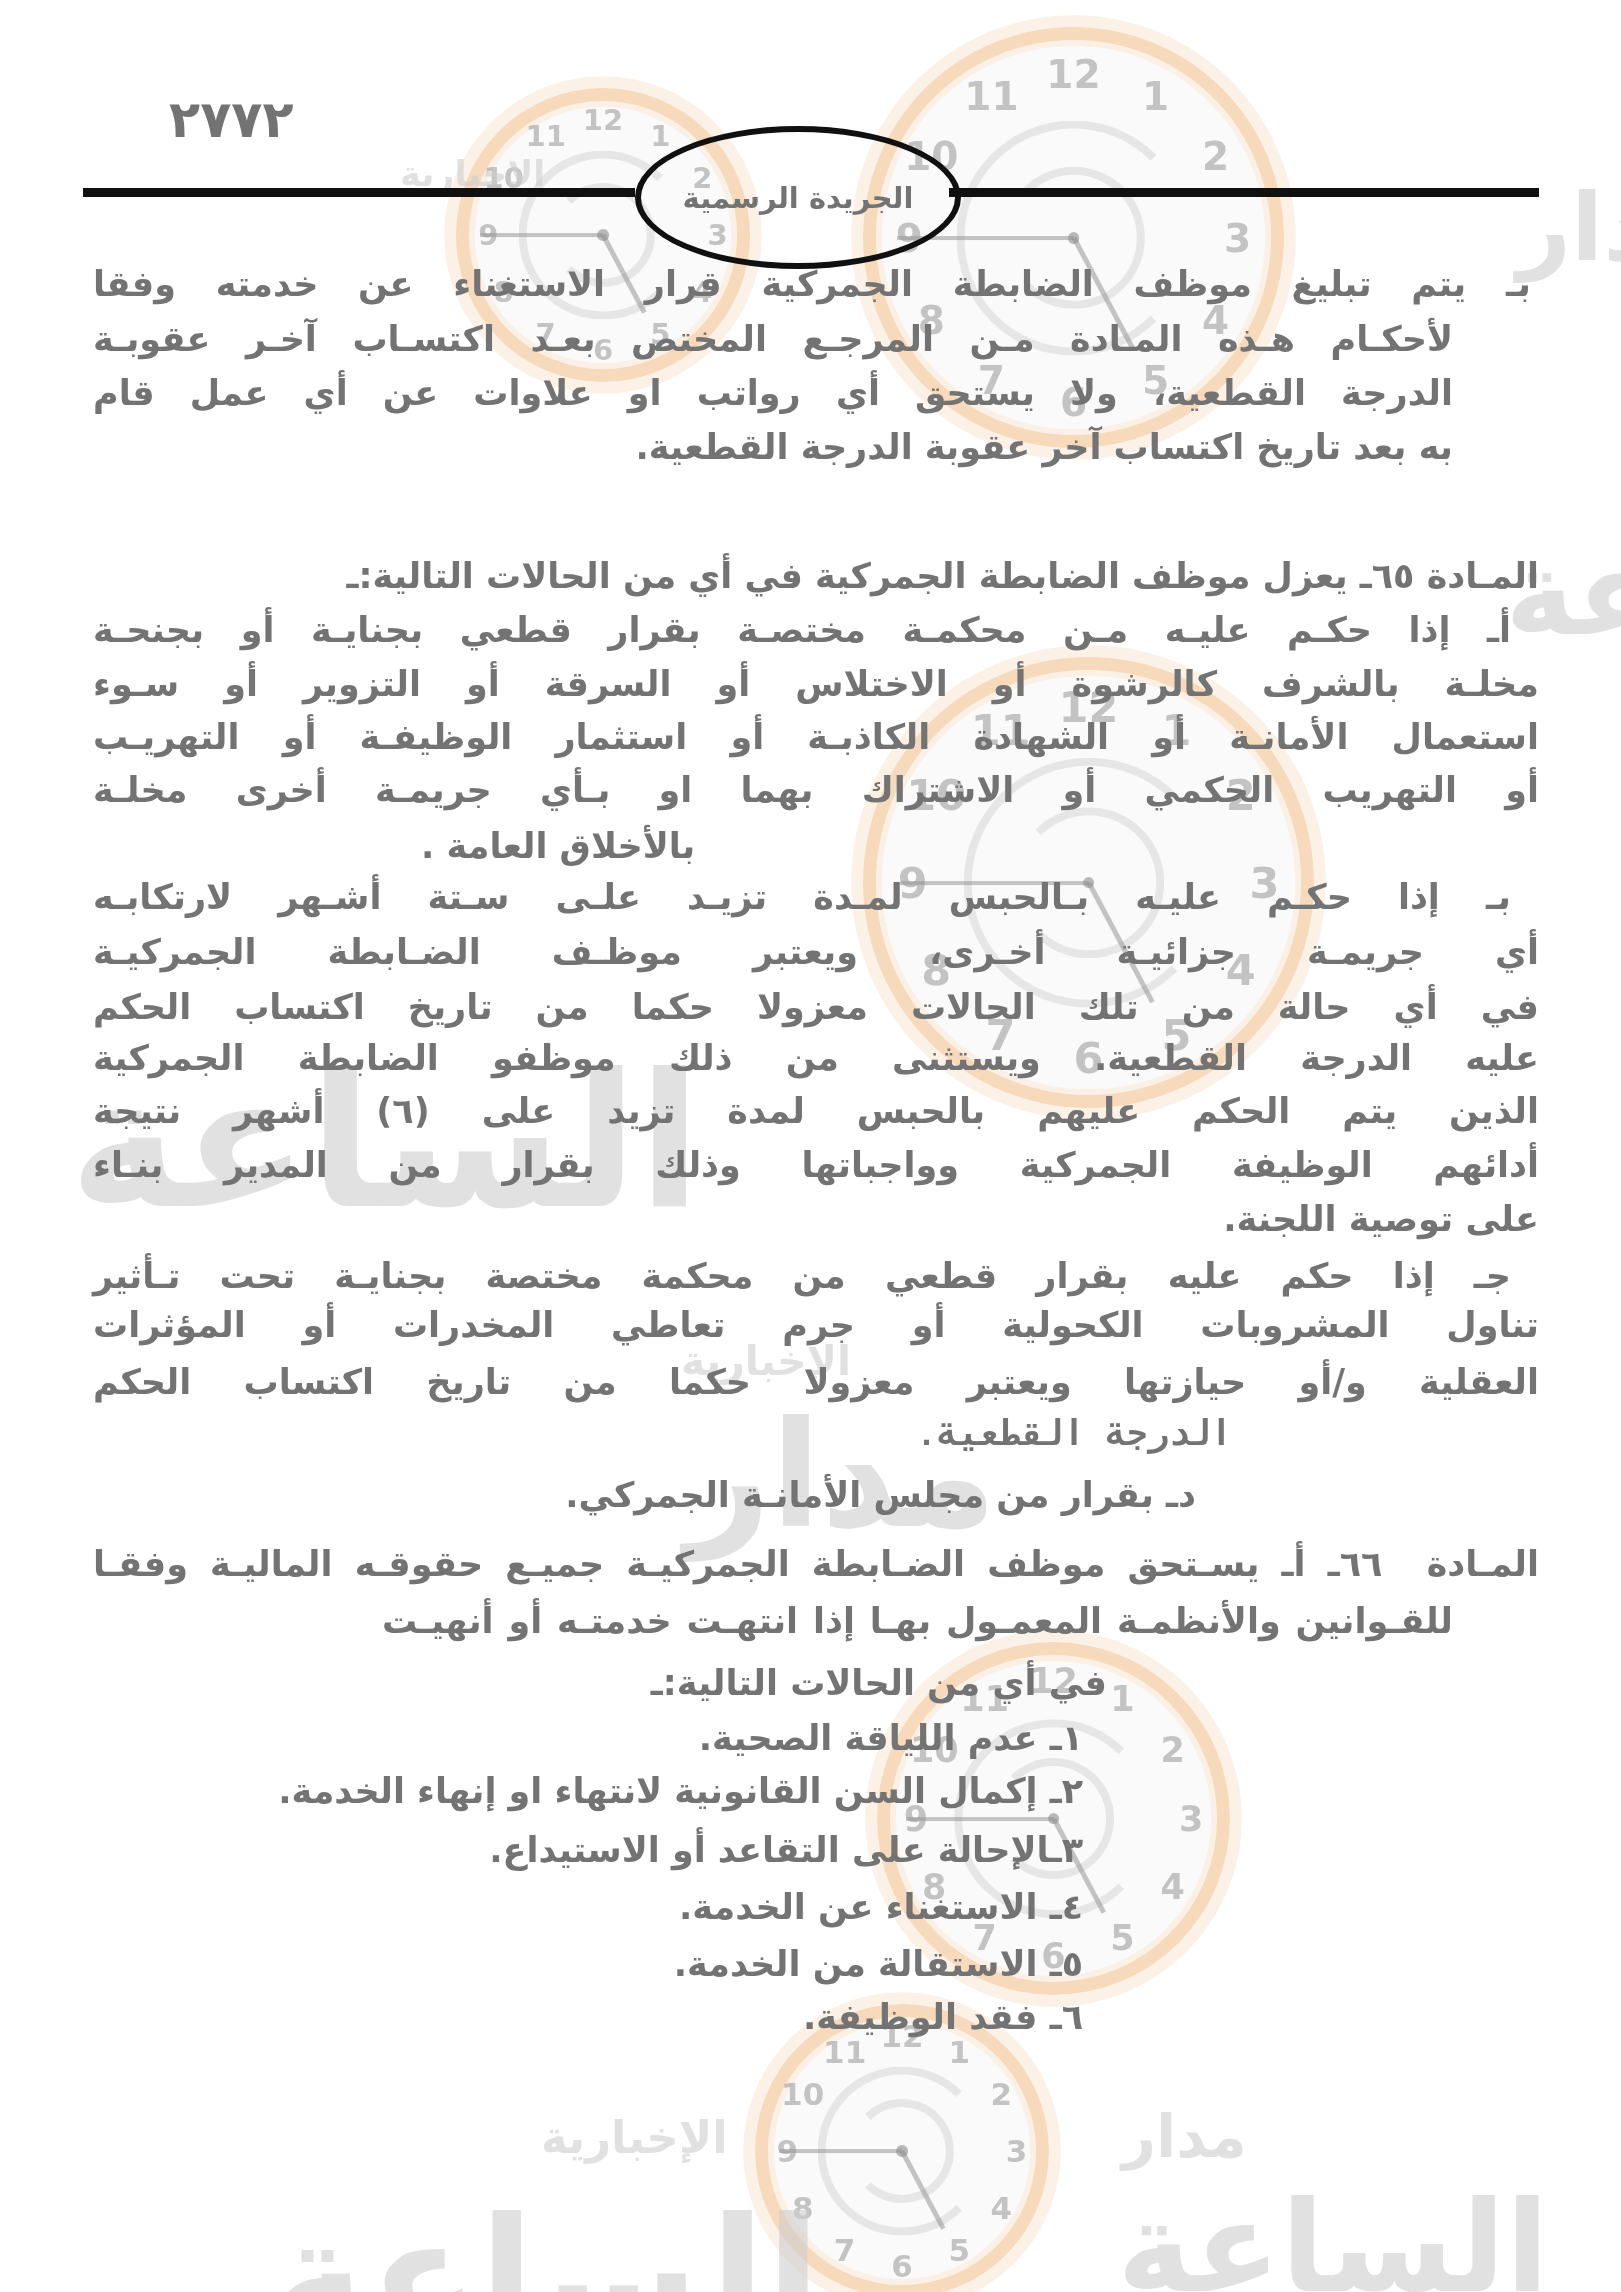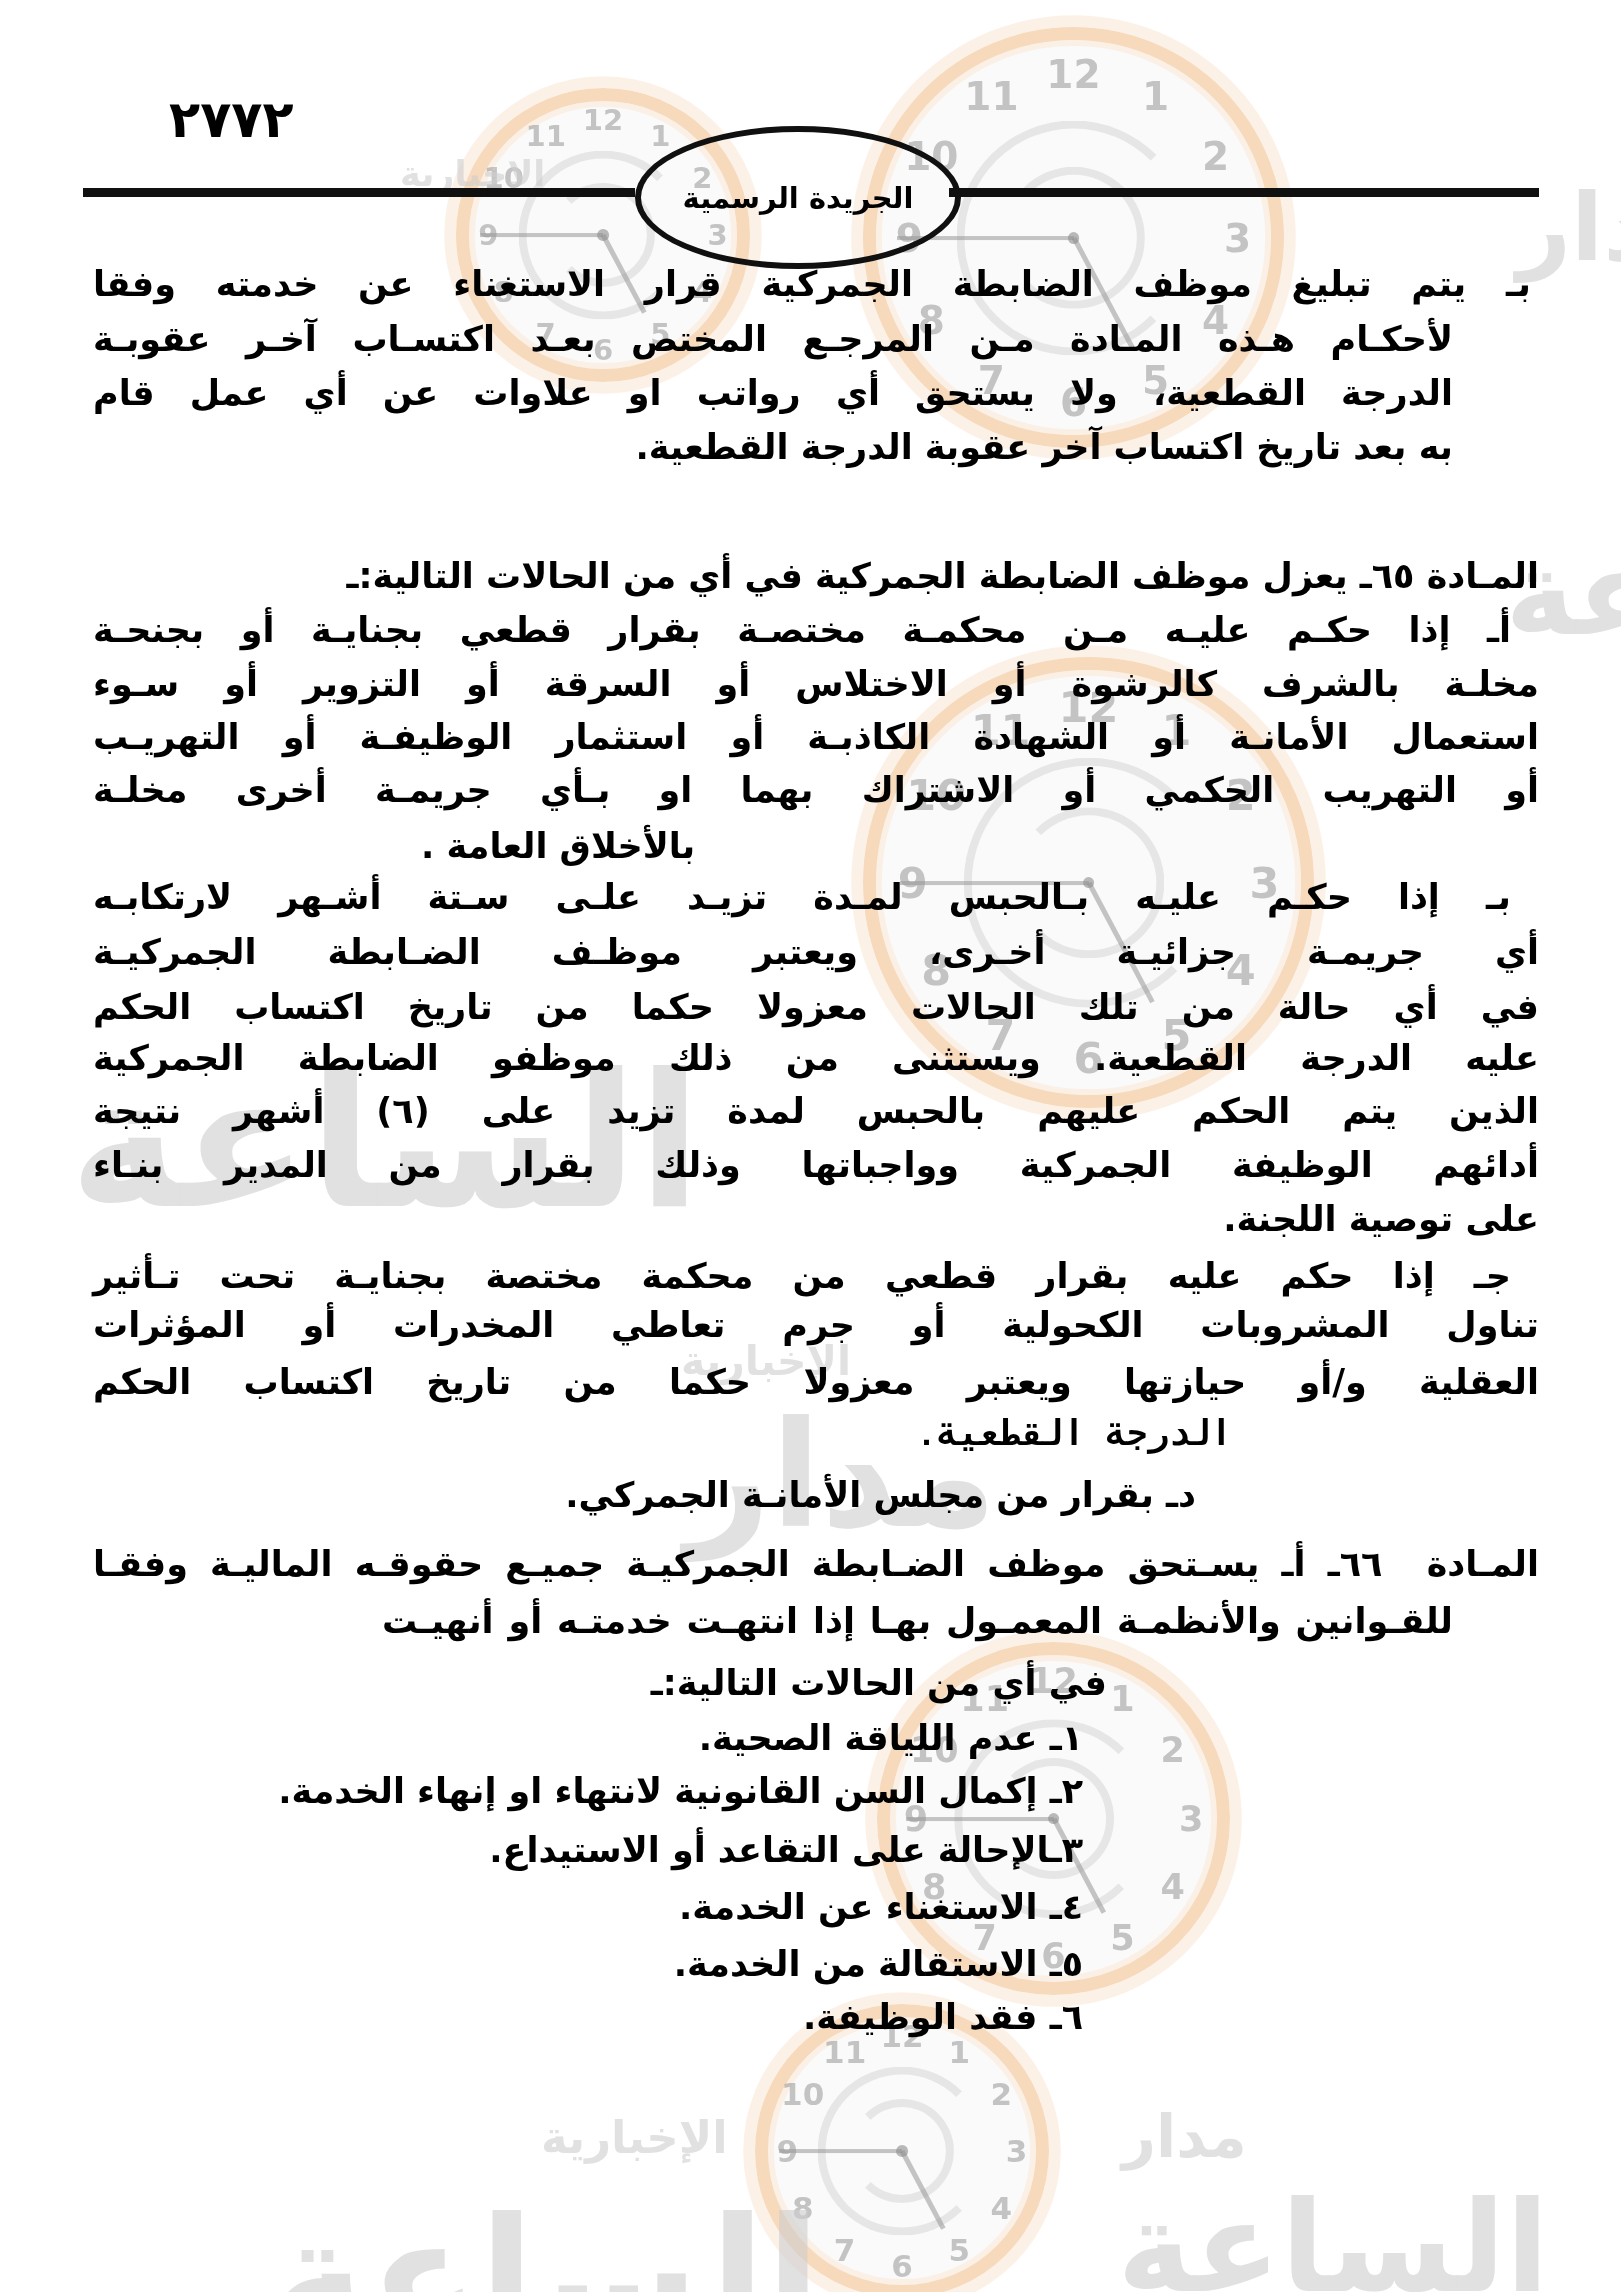--- a/index.html
+++ b/index.html
@@ -26,21 +26,21 @@
   .clock .h-min{width:3.9px;height:42%;transform:translateX(-50%) rotate(90deg);}
   .clock .h-hr{width:4.9px;height:30%;transform:translateX(-50%) rotate(-28deg);}
   .clock .dot{position:absolute;left:50%;top:50%;width:11.8px;height:11.8px;border-radius:50%;
     background:rgba(140,140,140,.6);transform:translate(-50%,-50%);}
   .clock .nums{position:absolute;inset:0;}
   .clock .cnum{position:absolute;transform:translate(-50%,-50%);
     color:rgba(150,150,150,.55);font-weight:700;}
   .wmtext{position:absolute;color:#cfcfcf;opacity:.62;font-weight:700;
     white-space:nowrap;line-height:1;}
   
-  #content{position:absolute;inset:0;z-index:2;color:#000000;}
+  #content{position:absolute;inset:0;z-index:2;color:#737373;}
   #pageno{position:absolute;left:169px;top:90px;font-size:51px;font-weight:700;
     letter-spacing:13.7px;}
   .rule{position:absolute;top:188px;height:8.8px;background:#101010;}
   #rule-left{left:83px;width:552px;}
   #rule-right{left:949px;width:590px;}
   #oval{position:absolute;left:635px;top:126px;width:314px;height:131px;
     border:6.9px solid #101010;border-radius:50%;
     display:flex;align-items:center;justify-content:center;}
   #oval-title{font-size:29px;font-weight:700;}
   .ln{position:absolute;direction:rtl;font-weight:700;font-size:35px;

